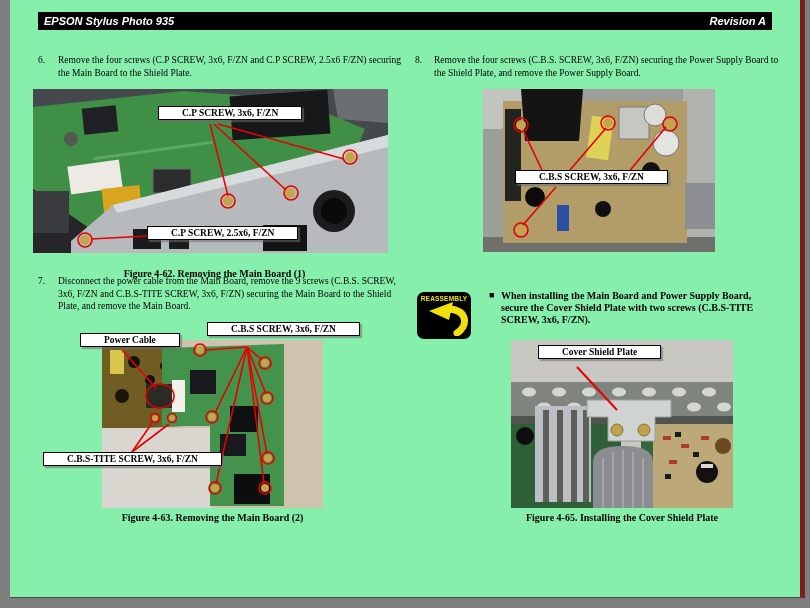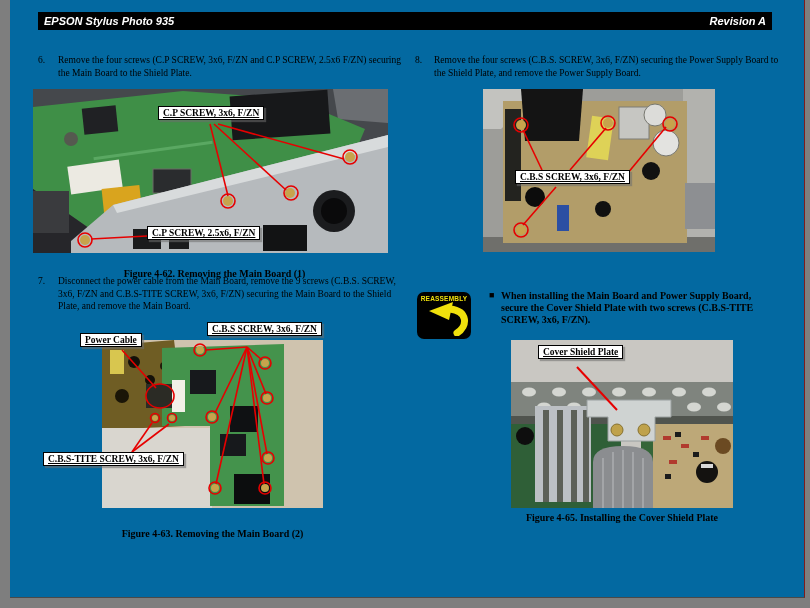--- a/index.html
+++ b/index.html
@@ -1,41 +1,40 @@
 <!DOCTYPE html>
 <html><head>
 <meta charset="utf-8">
 <style>
   * { margin:0; padding:0; box-sizing:border-box; }
   html,body { width:810px; height:608px; }
   body { font-family:"Liberation Serif", serif; background:#7e7e7e; position:relative; overflow:hidden; }
   .page {
     position:absolute; left:10px; top:0; width:795px; height:598px;
-    background:#0369a1; border-right:1px solid #7f1d1d; border-bottom:1px solid #4a4a4a;
+    background:#86efac; border-right:5px solid #7f1d1d; border-bottom:1px solid #4a4a4a;
   }
   .bar {
     position:absolute; left:28px; width:734px; background:#000;
     color:#fff; font-family:"Liberation Sans", sans-serif; font-weight:bold; font-style:italic;
     display:flex; align-items:center; padding:0 6px;
   }
   .bar.header { top:12px; height:18px; font-size:11px; }
   .bar.footer { top:576px; height:15px; font-size:9.5px; }
   .bar .mid { flex:1; text-align:center; }
   .bar .right { text-align:right; }
   .step { position:absolute; font-size:9.5px; line-height:12.5px; color:#000; }
   .step .num { position:absolute; left:0; top:0; }
   .step .txt { position:absolute; top:0; }
   .photo { position:absolute; overflow:hidden; z-index:10; }
   .photo svg { display:block; }
   .caption { position:absolute; font-weight:bold; font-size:10px; text-align:center; z-index:15; }
   .callout {
     position:absolute; background:#fff; border:1px solid #000; white-space:nowrap;
-    font-weight:bold; font-size:9.5px; padding:1px 4px; z-index:30;
+    font-weight:bold; font-size:9.5px; padding:1px 23px; z-index:30;
     box-shadow:2px 2px 1px rgba(110,110,110,0.55);
-    text-decoration:underline;
   }
   #overlay { position:absolute; left:0; top:0; z-index:20; pointer-events:none; }
   .badge {
     position:absolute; left:407px; top:292px; width:54px; height:47px;
     background:#000; border-radius:7px; z-index:12; text-align:center;
   }
   .badge .badge-label {
     display:block; color:#f0e10c; font-family:"Liberation Sans", sans-serif;
     font-weight:bold; font-size:6.5px; letter-spacing:0.2px; margin-top:3px;
   }
@@ -114,21 +113,21 @@
       <circle cx="163" cy="23" r="4" fill="#c7a34c"></circle>
       <circle cx="165" cy="58" r="4" fill="#c7a34c"></circle>
       <circle cx="110" cy="77" r="4" fill="#c7a34c"></circle>
       <circle cx="166" cy="118" r="4" fill="#c7a34c"></circle>
       <circle cx="113" cy="148" r="4" fill="#c7a34c"></circle>
       <circle cx="163" cy="148" r="4" fill="#c7a34c"></circle>
       <circle cx="53" cy="78" r="3" fill="#c7a34c"></circle>
       <circle cx="70" cy="78" r="3" fill="#c7a34c"></circle>
     </svg>
   </div>
-  <div class="caption" style="left:92px; top:528px; width:221px;">Figure 4-63. Removing the Main Board (2)</div>
+  <div class="caption" style="left:92px; top:512px; width:221px;">Figure 4-63. Removing the Main Board (2)</div>
 
   <div class="step" style="left:405px; top:54px; width:372px; height:30px;">
     <span class="num">8.</span>
     <div class="txt" style="left:19px; width:352px;">Remove the four screws (C.B.S. SCREW, 3x6, F/ZN) securing the Power Supply Board to the Shield Plate, and remove the Power Supply Board.</div>
   </div>
 
   <div class="photo" style="left:473px; top:89px; width:232px; height:163px;">
     <svg width="232" height="163" viewBox="0 0 232 163">
       <rect width="232" height="163" fill="#9d9d99"></rect>
       <polygon points="0,0 60,0 18,40 0,40" fill="#c3c3bf"></polygon>

